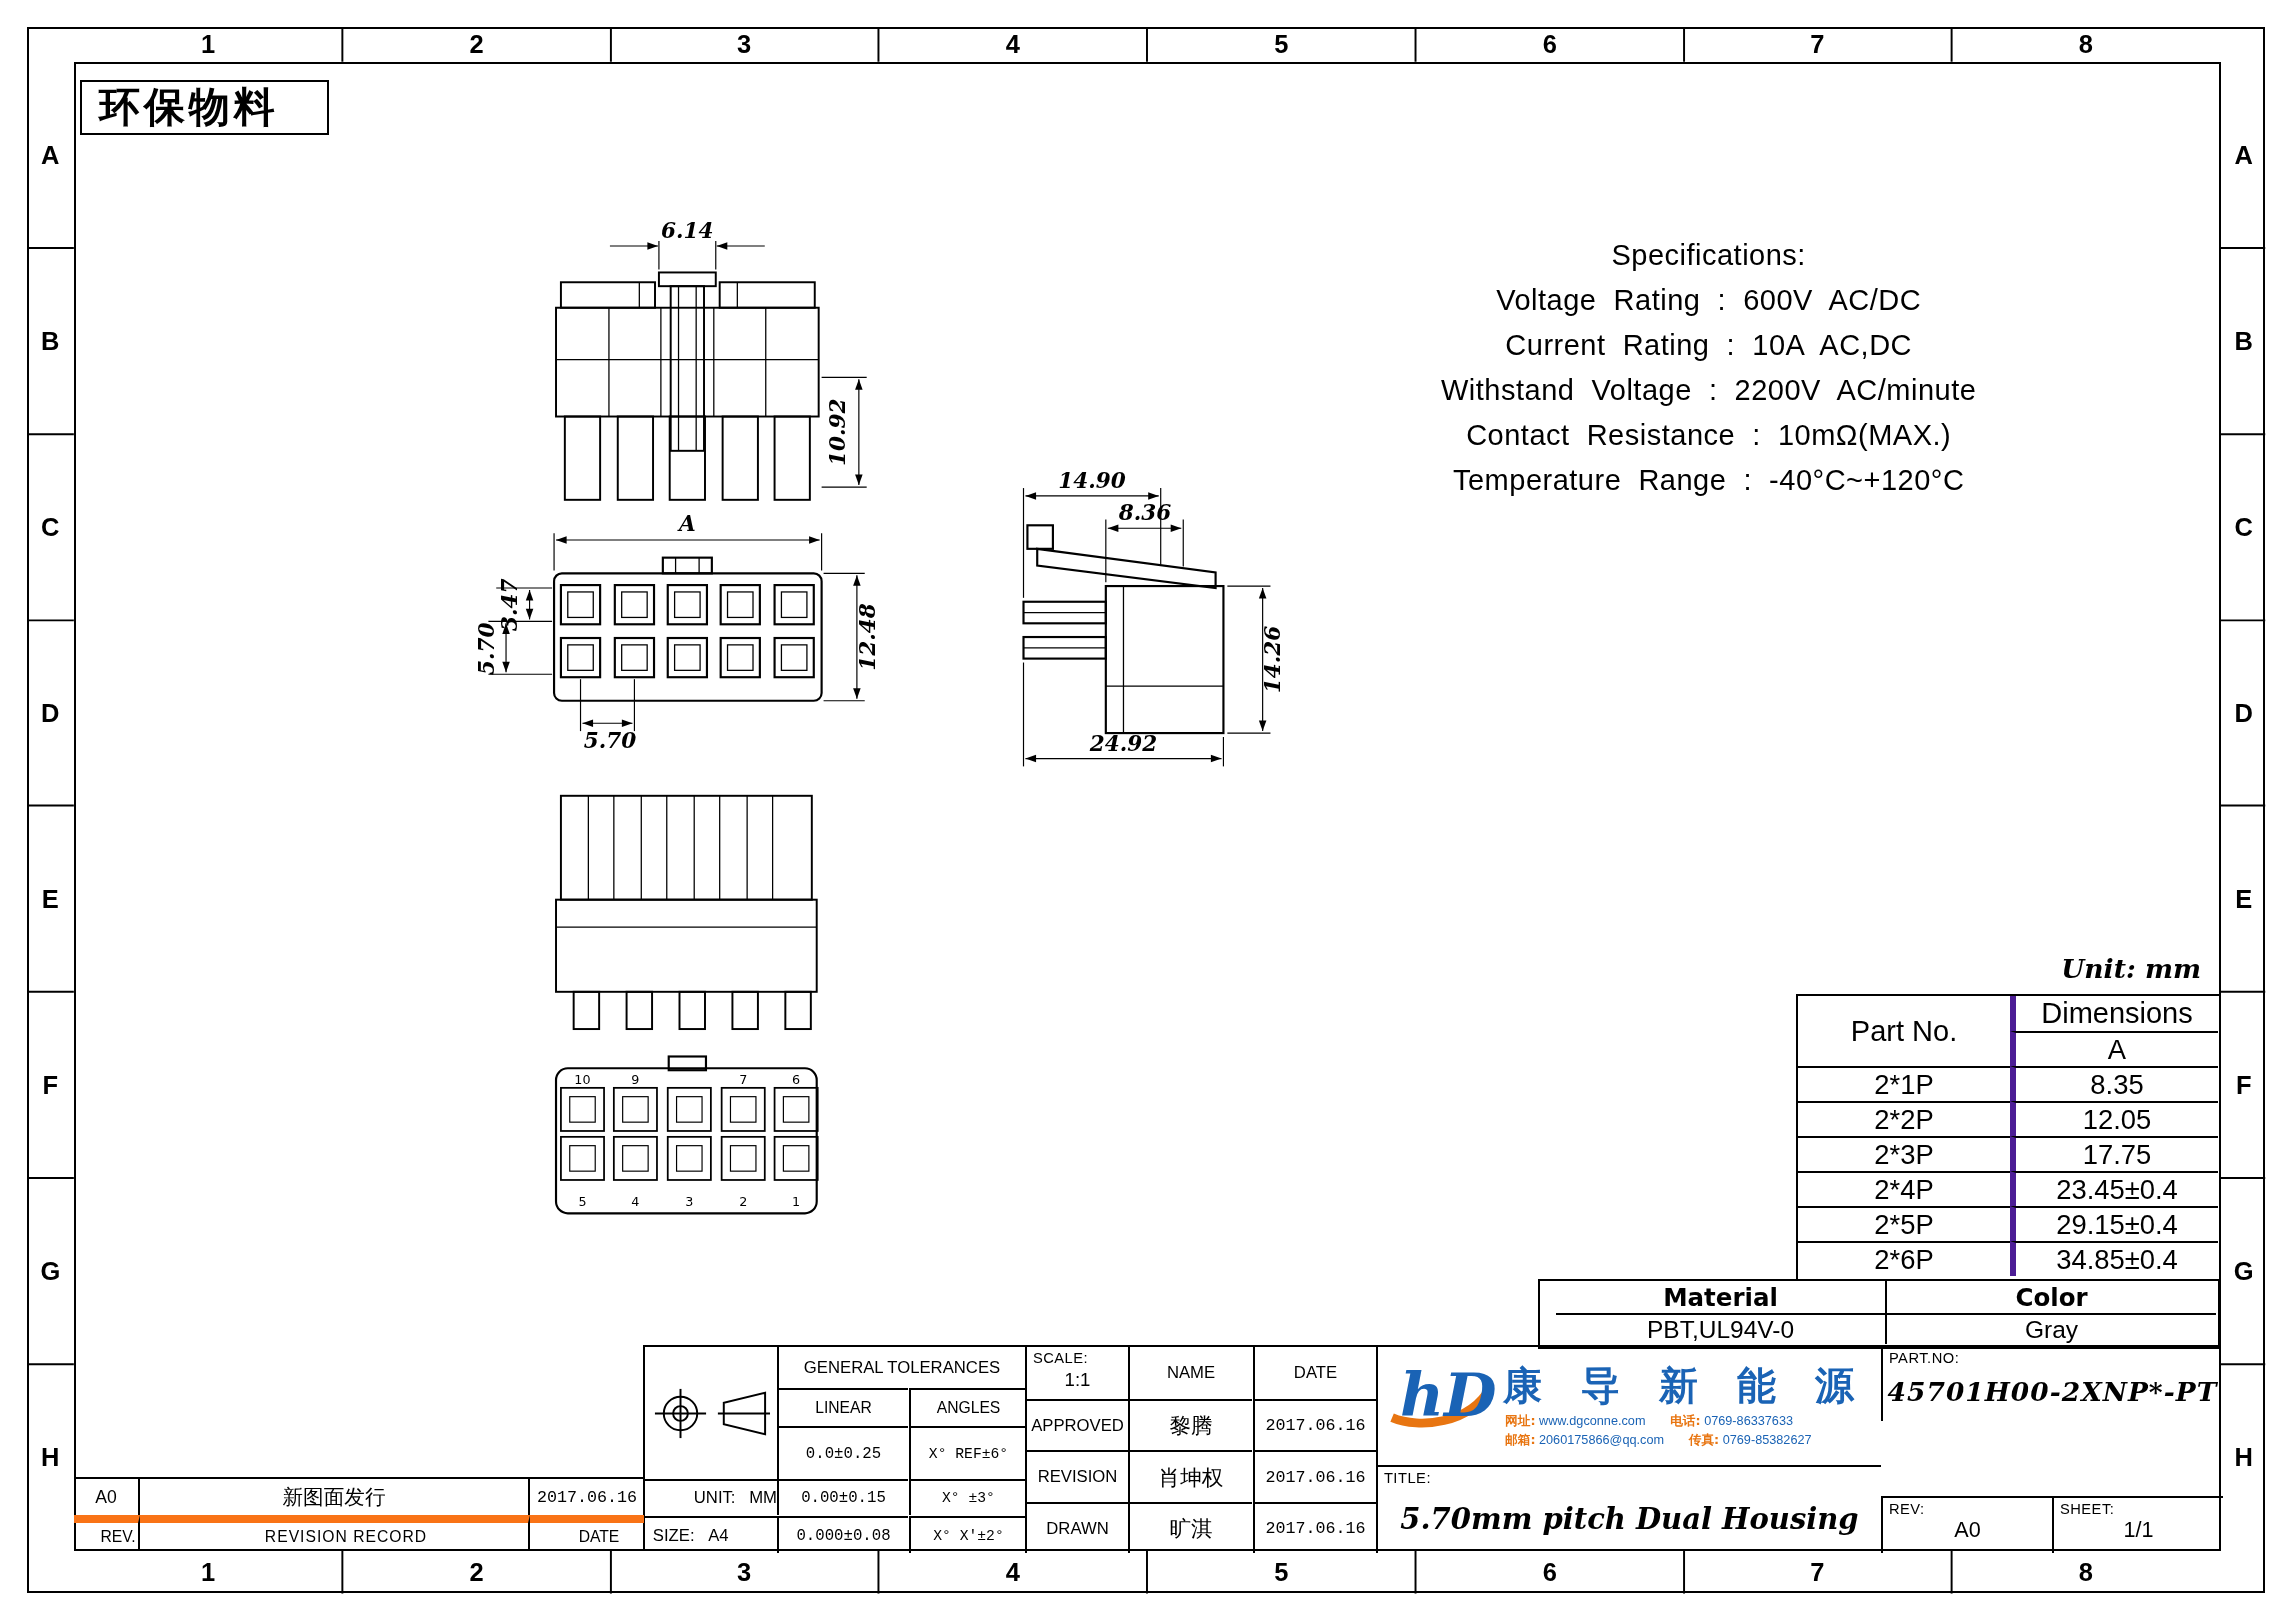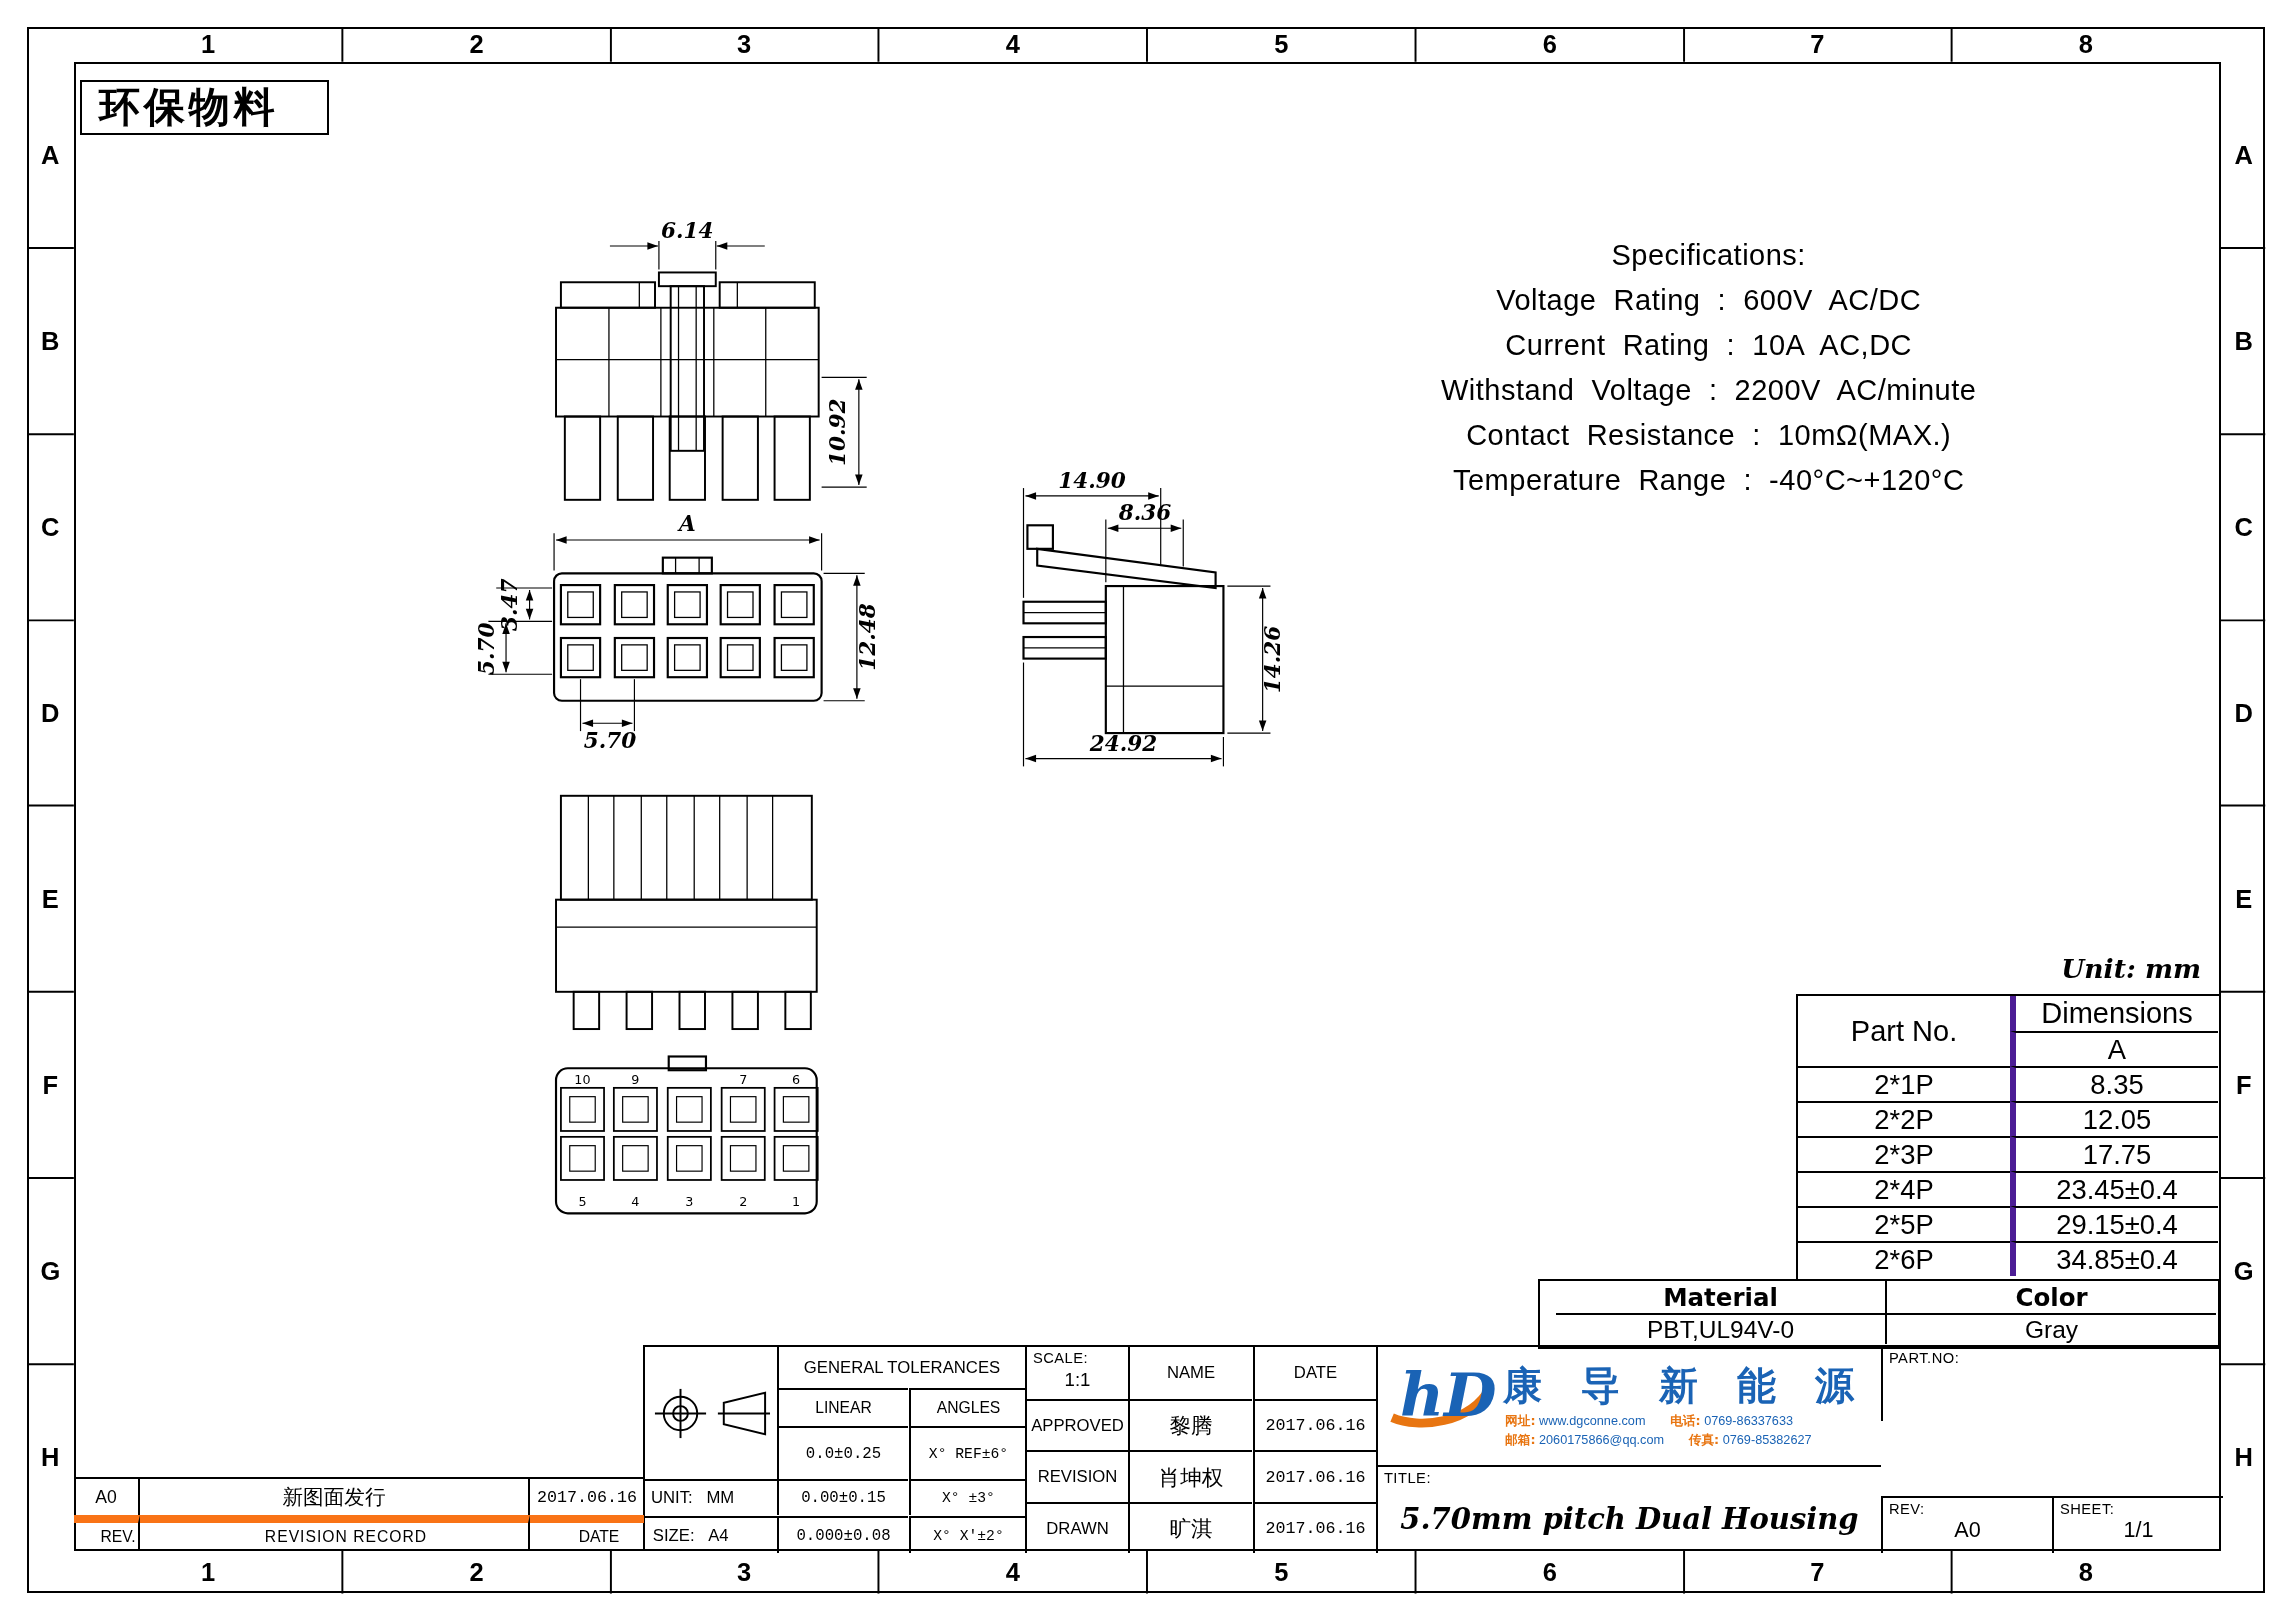--- a/index.html
+++ b/index.html
@@ -375,21 +375,21 @@
           <circle cx="30" cy="35" r="17"></circle>
           <circle cx="30" cy="35" r="7.5"></circle>
           <line x1="30" y1="10" x2="30" y2="60"></line>
           <line x1="4" y1="35" x2="56" y2="35"></line>
           <polygon points="116,14 116,56 74,46 74,24"></polygon>
           <line x1="68" y1="35" x2="121" y2="35"></line>
         </g>
       </svg>
     </div>
 
-    <div class="cell bt small-lbl" style="left:0;top:132px;width:132px;height:36px;justify-content:flex-start;padding-left:6px;gap:13.7px">
+    <div class="cell bt small-lbl" style="left:0;top:132px;width:132px;height:36px;justify-content:flex-end;padding-left:22px;gap:13.7px">
       <span>UNIT:</span>
       <span>MM</span>
     </div>
     <div class="cell bt small-lbl" style="left:0;top:169px;width:132px;height:37px;justify-content:flex-start;padding-left:7.8px;gap:13.7px">
       <span>SIZE:</span>
       <span>A4</span>
     </div>
 
     <div class="cell bl small-lbl" style="left:132px;top:0;width:248px;height:41px">GENERAL TOLERANCES</div>
     <div class="cell bl bt" style="left:132px;top:41px;width:131px;height:38px;font-size:15.7px">LINEAR</div>
@@ -444,20 +444,21 @@
       </div>
     </div>
 
     <div class="cell bl bt" style="left:731px;top:118px;width:505px;height:88px">
       <span class="corner-lbl">TITLE:</span>
       <span class="title-value">5.70mm pitch Dual Housing</span>
     </div>
 
     <div class="cell bl" style="left:1236px;top:0;width:341px;height:74px">
       <span class="corner-lbl">PART.NO:</span>
+      <span class="partno-value">45701H00-2XNP*-PT</span>
     </div>
     <div class="cell bl bt" style="left:1236px;top:149px;width:171px;height:57px">
       <span class="corner-lbl">REV:</span>
       <span class="big-val">A0</span>
     </div>
     <div class="cell bl bt" style="left:1407px;top:149px;width:171px;height:57px">
       <span class="corner-lbl">SHEET:</span>
       <span class="big-val">1/1</span>
     </div>
   </div>

